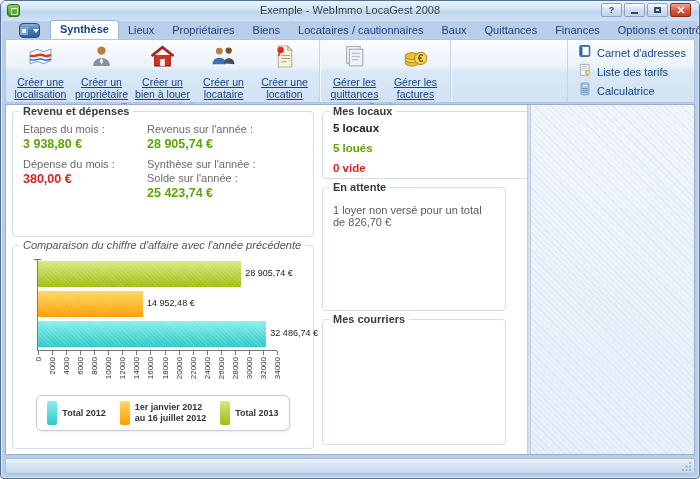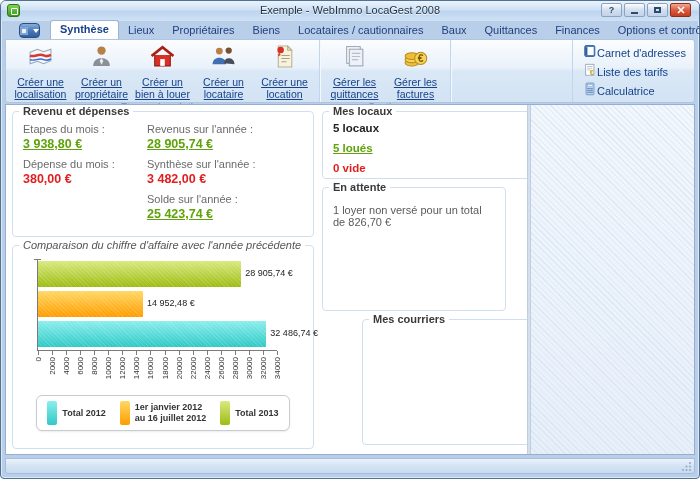--- a/index.html
+++ b/index.html
@@ -47,21 +47,21 @@
   .rib-groups { display:flex; height:100%; }
   .rib-group { position:relative; display:flex; flex-direction:column; padding:2px 4px 0 4px;
                border-right:1px solid #c3d5ea; box-shadow:1px 0 0 #f4f9fe; }
   .rib-buttons { display:flex; flex:1; }
   .big-btn { width:61px; display:flex; flex-direction:column; align-items:center; padding-top:2px;
              border-radius:3px; }
   .big-btn svg { width:25px; height:25px; }
   .big-btn .lbl { font-size:10.5px; line-height:1.12; color:#15428b; text-align:center; white-space:pre-line; margin-top:4px;text-decoration:underline; }
   .rib-group-label { text-align:center; font-size:10px; color:#7n; color:#768ca8; height:14px; line-height:13px; }
   .quick-col { margin-left:auto; padding:3px 8px 0 10px; border-left:1px solid #c3d5ea; }
-  .quick-btn { display:flex; align-items:center; height:19px; border-radius:2px; }
+  .quick-btn { display:flex; align-items:center; gap:5px; height:19px; border-radius:2px; }
   .quick-btn svg { width:14px; height:14px; }
   .quick-btn .lbl { font-size:11px; color:#15428b; white-space:nowrap; }
 
   
   .content { position:absolute; top:103px; left:4px; right:4px; bottom:23px;
              background:#fff; border:1px solid #96aecf; }
   .main-left { position:absolute; left:0; top:0; bottom:0; width:521px; background:#fff; }
   .splitter { position:absolute; left:521px; top:0; bottom:0; width:4px;
               background:linear-gradient(90deg,#b6c6da,#dde8f4,#b6c6da); }
   .dock { position:absolute; left:525px; right:0; top:0; bottom:0;
@@ -70,27 +70,27 @@
 
   .groupbox { position:absolute; border:1px solid #cfdff0; border-radius:4px; background:#fff; }
   .gb-title { position:absolute; top:-7px; left:6px; background:#fff; padding:0 4px;
               font-size:11px; font-weight:bold; color:#3a3a3a; white-space:nowrap; }
   .gb-title.italic { font-style:italic; font-weight:normal; color:#555; }
 
   #panel-revenue  { left:6px;  top:6px;   width:302px; height:126px; }
   #panel-chart    { left:6px;  top:140px; width:302px; height:204px; }
   #panel-locaux   { left:316px; top:6px;  width:212px; height:68px; }
   #panel-attente  { left:316px; top:82px; width:184px; height:124px; }
-  #panel-courriers{ left:316px; top:214px; width:184px; height:126px;margin-left:40px; }
+  #panel-courriers{ left:316px; top:214px; width:184px; height:126px; }
 
   .rev-cols { display:flex; gap:16px; padding:11px 6px 0 10px; }
   .rev-col1 { width:108px; }
   .rev-label { font-size:11px; color:#6b6b6b; margin-bottom:2px; white-space:nowrap; }
   .rev-value { font-size:12.5px; font-weight:bold; margin-bottom:7px; }
-  .val-green { color:var(--green,#5ea30a);text-decoration:underline; }
+  .val-green { color:var(--green,#5ea30a); }
   .val-red   { color:var(--red,#e01e1e); }
   .val-black { color:#222; }
 
   .locaux-list { padding:10px 10px 0 10px; }
   .locaux-item { font-size:11.5px; font-weight:bold; margin-bottom:8px; }
   .attente-text { padding:16px 10px 0 10px; font-size:11px; color:#5a5a5a; }
 
   
   .chart { position:relative; padding-top:13px; }
   .plot { position:relative; margin-left:24px; width:240px; height:92px;
@@ -289,21 +289,20 @@
             <div class="rev-col1">
               <div class="rev-label">Etapes du mois :</div>
               <div class="rev-value val-green">3 938,80 €</div>
               <div class="rev-label">Dépense du mois :</div>
               <div class="rev-value val-red">380,00 €</div>
             </div>
             <div class="rev-col2">
               <div class="rev-label">Revenus sur l'année :</div>
               <div class="rev-value val-green">28 905,74 €</div>
               <div class="rev-label">Synthèse sur l'année :</div>
-              <div class="rev-value val-red">3 482,00 €</div>
               <div class="rev-label">Solde sur l'année :</div>
               <div class="rev-value val-green">25 423,74 €</div>
             </div>
           </div>
       </div>
 
       <div class="groupbox" id="panel-chart">
         <div class="gb-title italic">Comparaison du chiffre d'affaire avec l'année précédente</div>
         <div class="chart">
           <div class="plot" id="plot">

